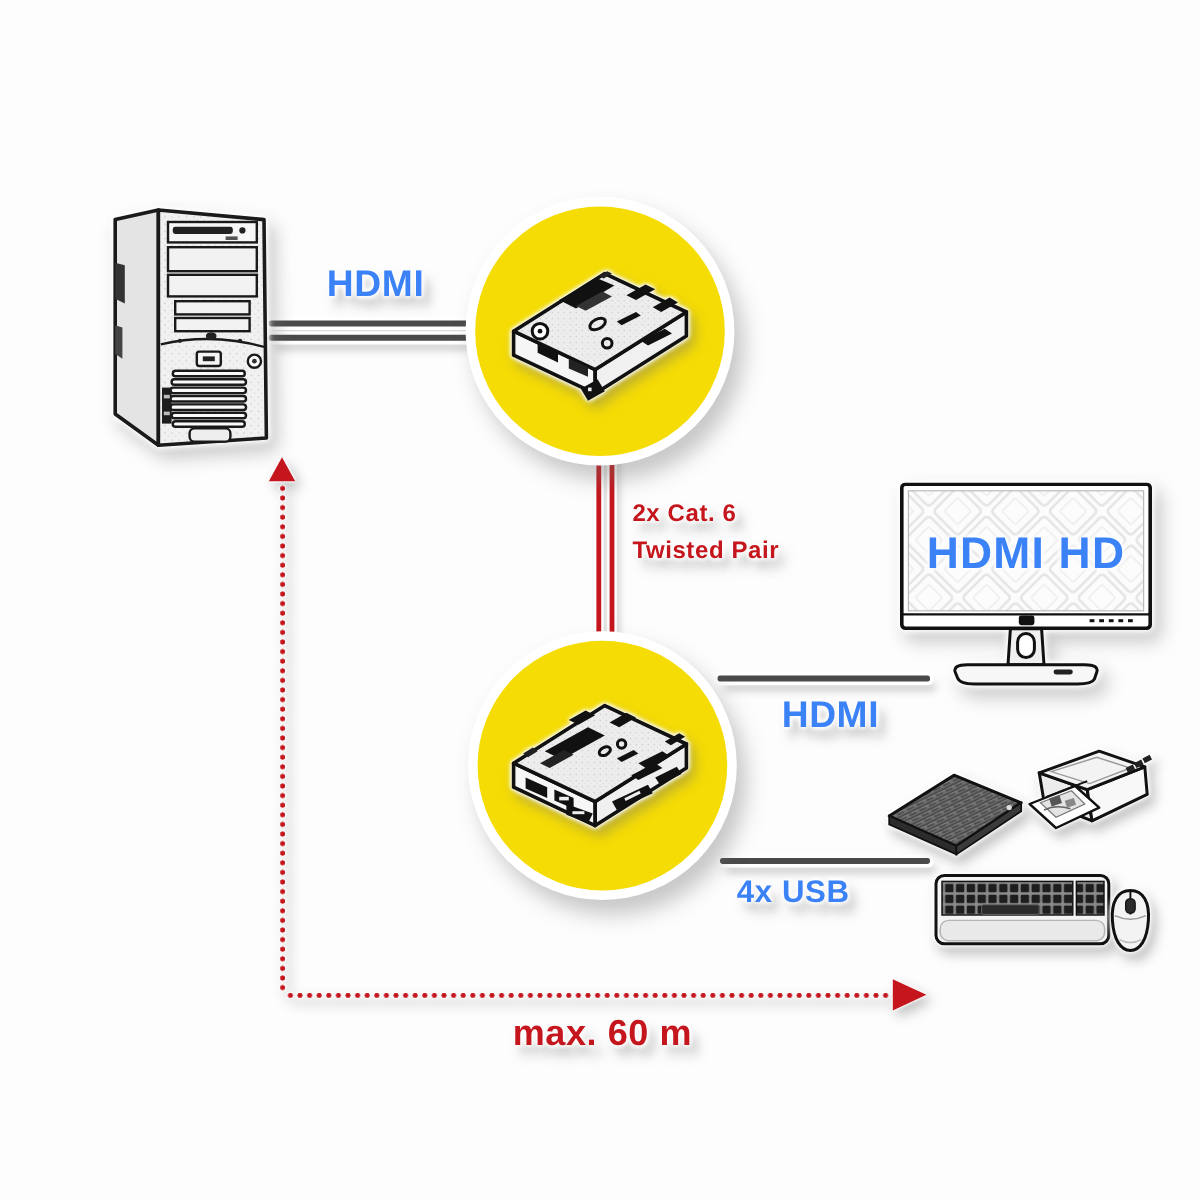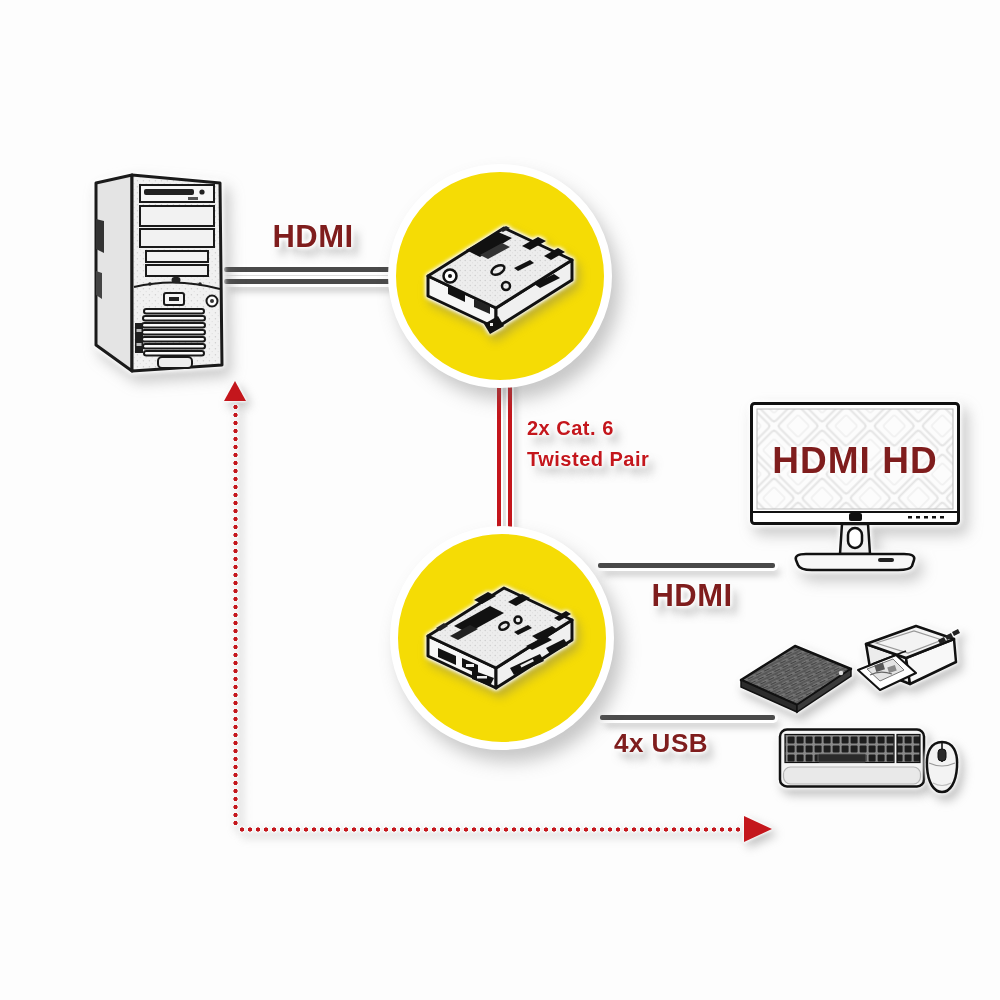--- a/index.html
+++ b/index.html
@@ -7,21 +7,21 @@
     position:relative;width:1000px;height:1000px;overflow:hidden;
     background:#fdfdfd;
     font-family:"Liberation Sans", sans-serif;
   }
   .abs{position:absolute;}
   
   .sticker{filter:drop-shadow(0 0 2.5px #fff) drop-shadow(0 0 2px #fff) drop-shadow(6px 8px 7px rgba(110,110,110,.35));}
   .sticker-soft{filter:drop-shadow(0 0 2px #fff) drop-shadow(0 0 1.5px #fff) drop-shadow(4px 6px 5px rgba(110,110,110,.4));}
   
   .lbl{
-    position:absolute;font-weight:bold;color:#7f1d1d;text-align:center;z-index:6;
+    position:absolute;font-weight:bold;color:#3b82f6;text-align:center;z-index:6;
     text-shadow:0 0 4px #fff,0 0 4px #fff,0 0 5px #fff,0 0 6px #fff,6px 8px 9px rgba(110,110,110,.5);
     letter-spacing:.5px;white-space:nowrap;
   }
   .lbl-red{color:var(--accent-red,#c4161c);}
   
   .cable{
     position:absolute;height:5px;background:var(--cable-gray,#4a4a4a);z-index:1;border-radius:2px;
     box-shadow:0 0 0 3px #fff,5px 7px 7px rgba(110,110,110,.45);
   }
   
@@ -316,14 +316,15 @@
       <path d="M8,24 Q21,30 34,24" stroke="#999" stroke-width="1.2" fill="none"></path>
       <rect x="17" y="10" width="8" height="12" rx="3.5" fill="#2b2b2b" stroke="#111" stroke-width="1"></rect>
       <path d="M12,44 Q21,49 30,44" stroke="#bbb" stroke-width="1.2" fill="none"></path>
     </svg>
   </div>
 
   <div class="arrow-up" style="left:224px;top:381px;"></div>
   <div class="dots-v" style="left:232px;top:403px;height:424px;"></div>
   <div class="dots-h" style="left:238px;top:826px;width:506px;"></div>
   <div class="arrow-right" style="left:744px;top:816px;"></div>
+  <div class="lbl lbl-red" style="left:402px;top:845px;width:200px;font-size:30px;">max. 60 m</div>
 
 </div>
 
 </body></html>

